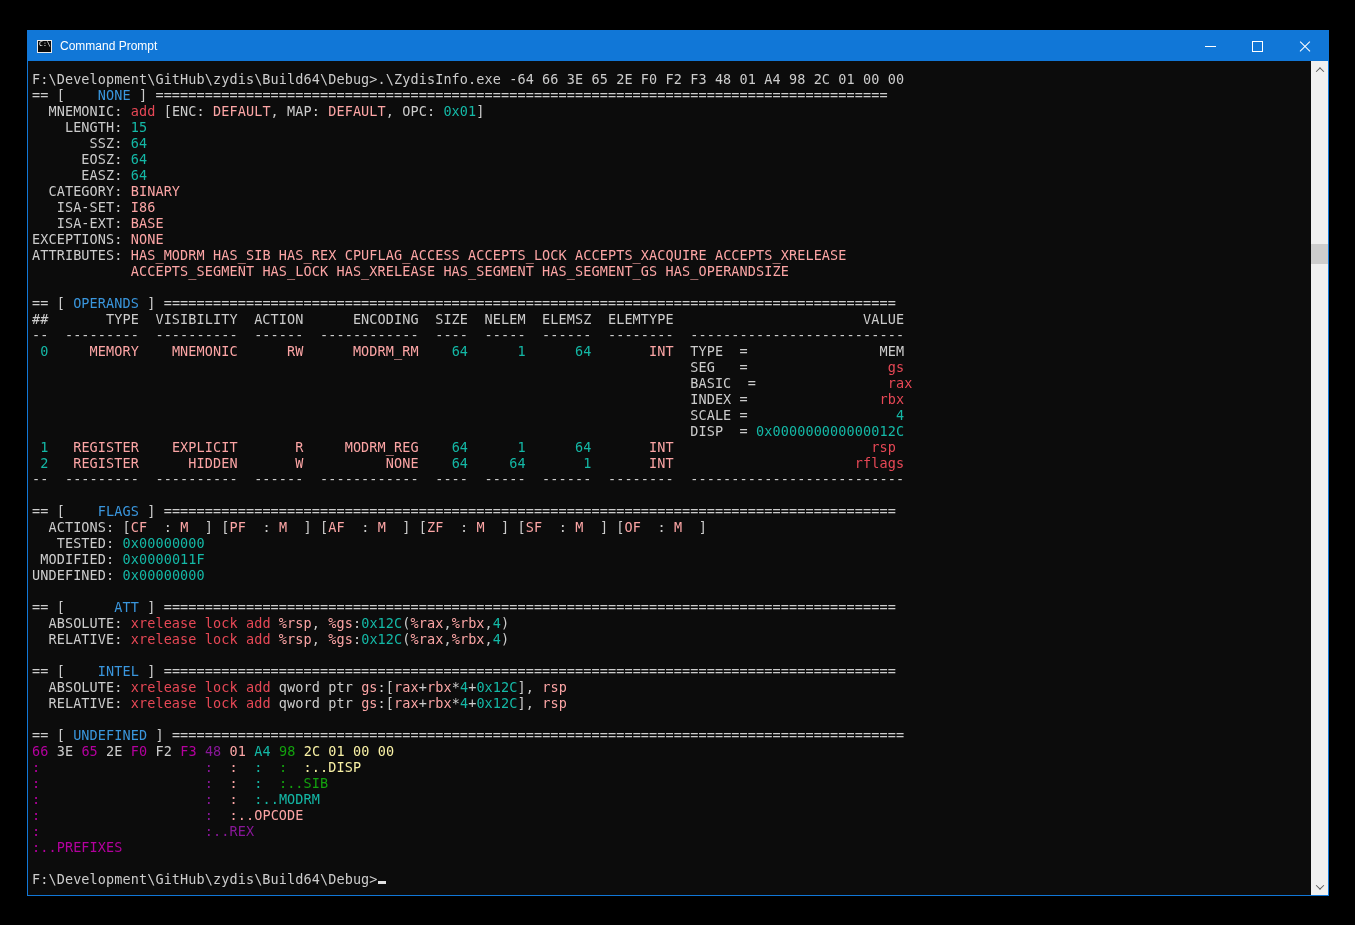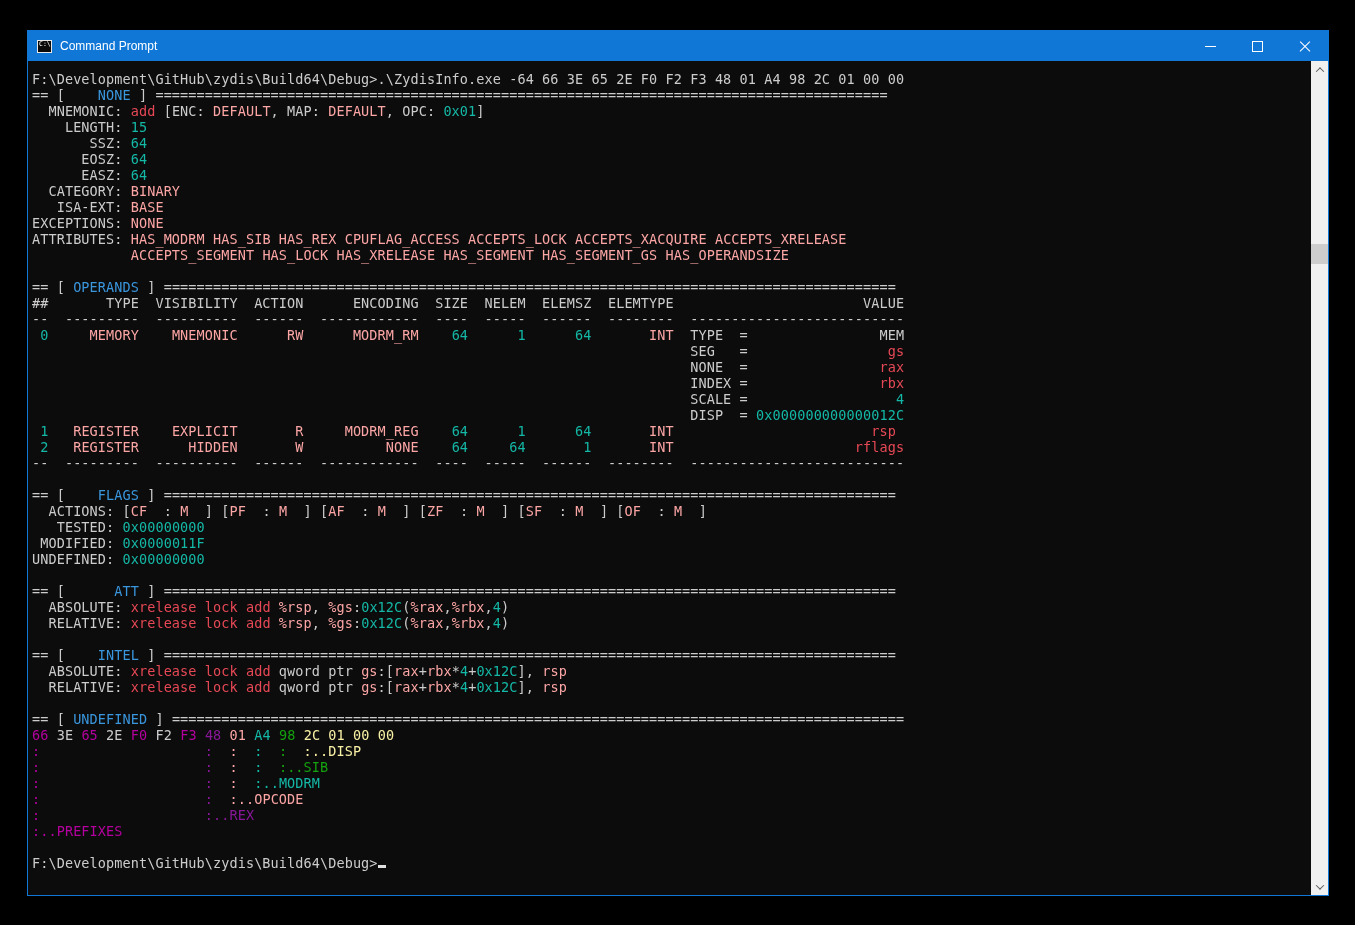--- a/index.html
+++ b/index.html
@@ -57,31 +57,32 @@
 
   <div class="console">
       <div class="line"><span class="c-w">F:\Development\GitHub\zydis\Build64\Debug&gt;.\ZydisInfo.exe -64 66 3E 65 2E F0 F2 F3 48 01 A4 98 2C 01 00 00</span></div>
       <div class="line"><span class="c-w">== [ </span><span class="c-cy">   NONE</span><span class="c-w"> ] =========================================================================================</span></div>
       <div class="line"><span class="c-w">  MNEMONIC: </span><span class="c-r">add</span><span class="c-w"> [ENC: </span><span class="c-b">DEFAULT</span><span class="c-w">, MAP: </span><span class="c-b">DEFAULT</span><span class="c-w">, OPC: </span><span class="c-g">0x01</span><span class="c-w">]</span></div>
       <div class="line"><span class="c-w">    LENGTH: </span><span class="c-g">15</span></div>
       <div class="line"><span class="c-w">       SSZ: </span><span class="c-g">64</span></div>
       <div class="line"><span class="c-w">      EOSZ: </span><span class="c-g">64</span></div>
       <div class="line"><span class="c-w">      EASZ: </span><span class="c-g">64</span></div>
       <div class="line"><span class="c-w">  CATEGORY: </span><span class="c-b">BINARY</span></div>
+      <div class="line"><span class="c-w">   ISA-SET: </span><span class="c-b">I86</span></div>
       <div class="line"><span class="c-w">   ISA-EXT: </span><span class="c-b">BASE</span></div>
       <div class="line"><span class="c-w">EXCEPTIONS: </span><span class="c-b">NONE</span></div>
       <div class="line"><span class="c-w">ATTRIBUTES: </span><span class="c-b">HAS_MODRM HAS_SIB HAS_REX CPUFLAG_ACCESS ACCEPTS_LOCK ACCEPTS_XACQUIRE ACCEPTS_XRELEASE</span></div>
       <div class="line"><span class="c-w">            </span><span class="c-b">ACCEPTS_SEGMENT HAS_LOCK HAS_XRELEASE HAS_SEGMENT HAS_SEGMENT_GS HAS_OPERANDSIZE</span></div>
       <div class="line"></div>
       <div class="line"><span class="c-w">== [ </span><span class="c-cy">OPERANDS</span><span class="c-w"> ] =========================================================================================</span></div>
       <div class="line"><span class="c-w">##       TYPE  VISIBILITY  ACTION      ENCODING  SIZE  NELEM  ELEMSZ  ELEMTYPE                       VALUE</span></div>
       <div class="line"><span class="c-w">--  ---------  ----------  ------  ------------  ----  -----  ------  --------  --------------------------</span></div>
       <div class="line"><span class="c-g"> 0</span><span class="c-b">     MEMORY    MNEMONIC      RW      MODRM_RM</span><span class="c-g">    64      1      64</span><span class="c-b">       INT</span><span class="c-w">  TYPE  =                MEM</span></div>
       <div class="line"><span class="c-w">                                                                                SEG   =</span><span class="c-r">                 gs</span></div>
-      <div class="line"><span class="c-w">                                                                                NONE  =</span><span class="c-r">                rax</span></div>
+      <div class="line"><span class="c-w">                                                                                BASIC  =</span><span class="c-r">                rax</span></div>
       <div class="line"><span class="c-w">                                                                                INDEX =</span><span class="c-r">                rbx</span></div>
       <div class="line"><span class="c-w">                                                                                SCALE =</span><span class="c-g">                  4</span></div>
       <div class="line"><span class="c-w">                                                                                DISP  = </span><span class="c-g">0x000000000000012C</span></div>
       <div class="line"><span class="c-g"> 1</span><span class="c-b">   REGISTER    EXPLICIT       R     MODRM_REG</span><span class="c-g">    64      1      64</span><span class="c-b">       INT</span><span class="c-r">                        rsp</span></div>
       <div class="line"><span class="c-g"> 2</span><span class="c-b">   REGISTER      HIDDEN       W          NONE</span><span class="c-g">    64     64       1</span><span class="c-b">       INT</span><span class="c-r">                      rflags</span></div>
       <div class="line"><span class="c-w">--  ---------  ----------  ------  ------------  ----  -----  ------  --------  --------------------------</span></div>
       <div class="line"></div>
       <div class="line"><span class="c-w">== [ </span><span class="c-cy">   FLAGS</span><span class="c-w"> ] =========================================================================================</span></div>
       <div class="line"><span class="c-w">  ACTIONS: [</span><span class="c-b">CF</span><span class="c-w">  : </span><span class="c-b">M</span><span class="c-w">  ] [</span><span class="c-b">PF</span><span class="c-w">  : </span><span class="c-b">M</span><span class="c-w">  ] [</span><span class="c-b">AF</span><span class="c-w">  : </span><span class="c-b">M</span><span class="c-w">  ] [</span><span class="c-b">ZF</span><span class="c-w">  : </span><span class="c-b">M</span><span class="c-w">  ] [</span><span class="c-b">SF</span><span class="c-w">  : </span><span class="c-b">M</span><span class="c-w">  ] [</span><span class="c-b">OF</span><span class="c-w">  : </span><span class="c-b">M</span><span class="c-w">  ]</span></div>
       <div class="line"><span class="c-w">   TESTED: </span><span class="c-g">0x00000000</span></div>

